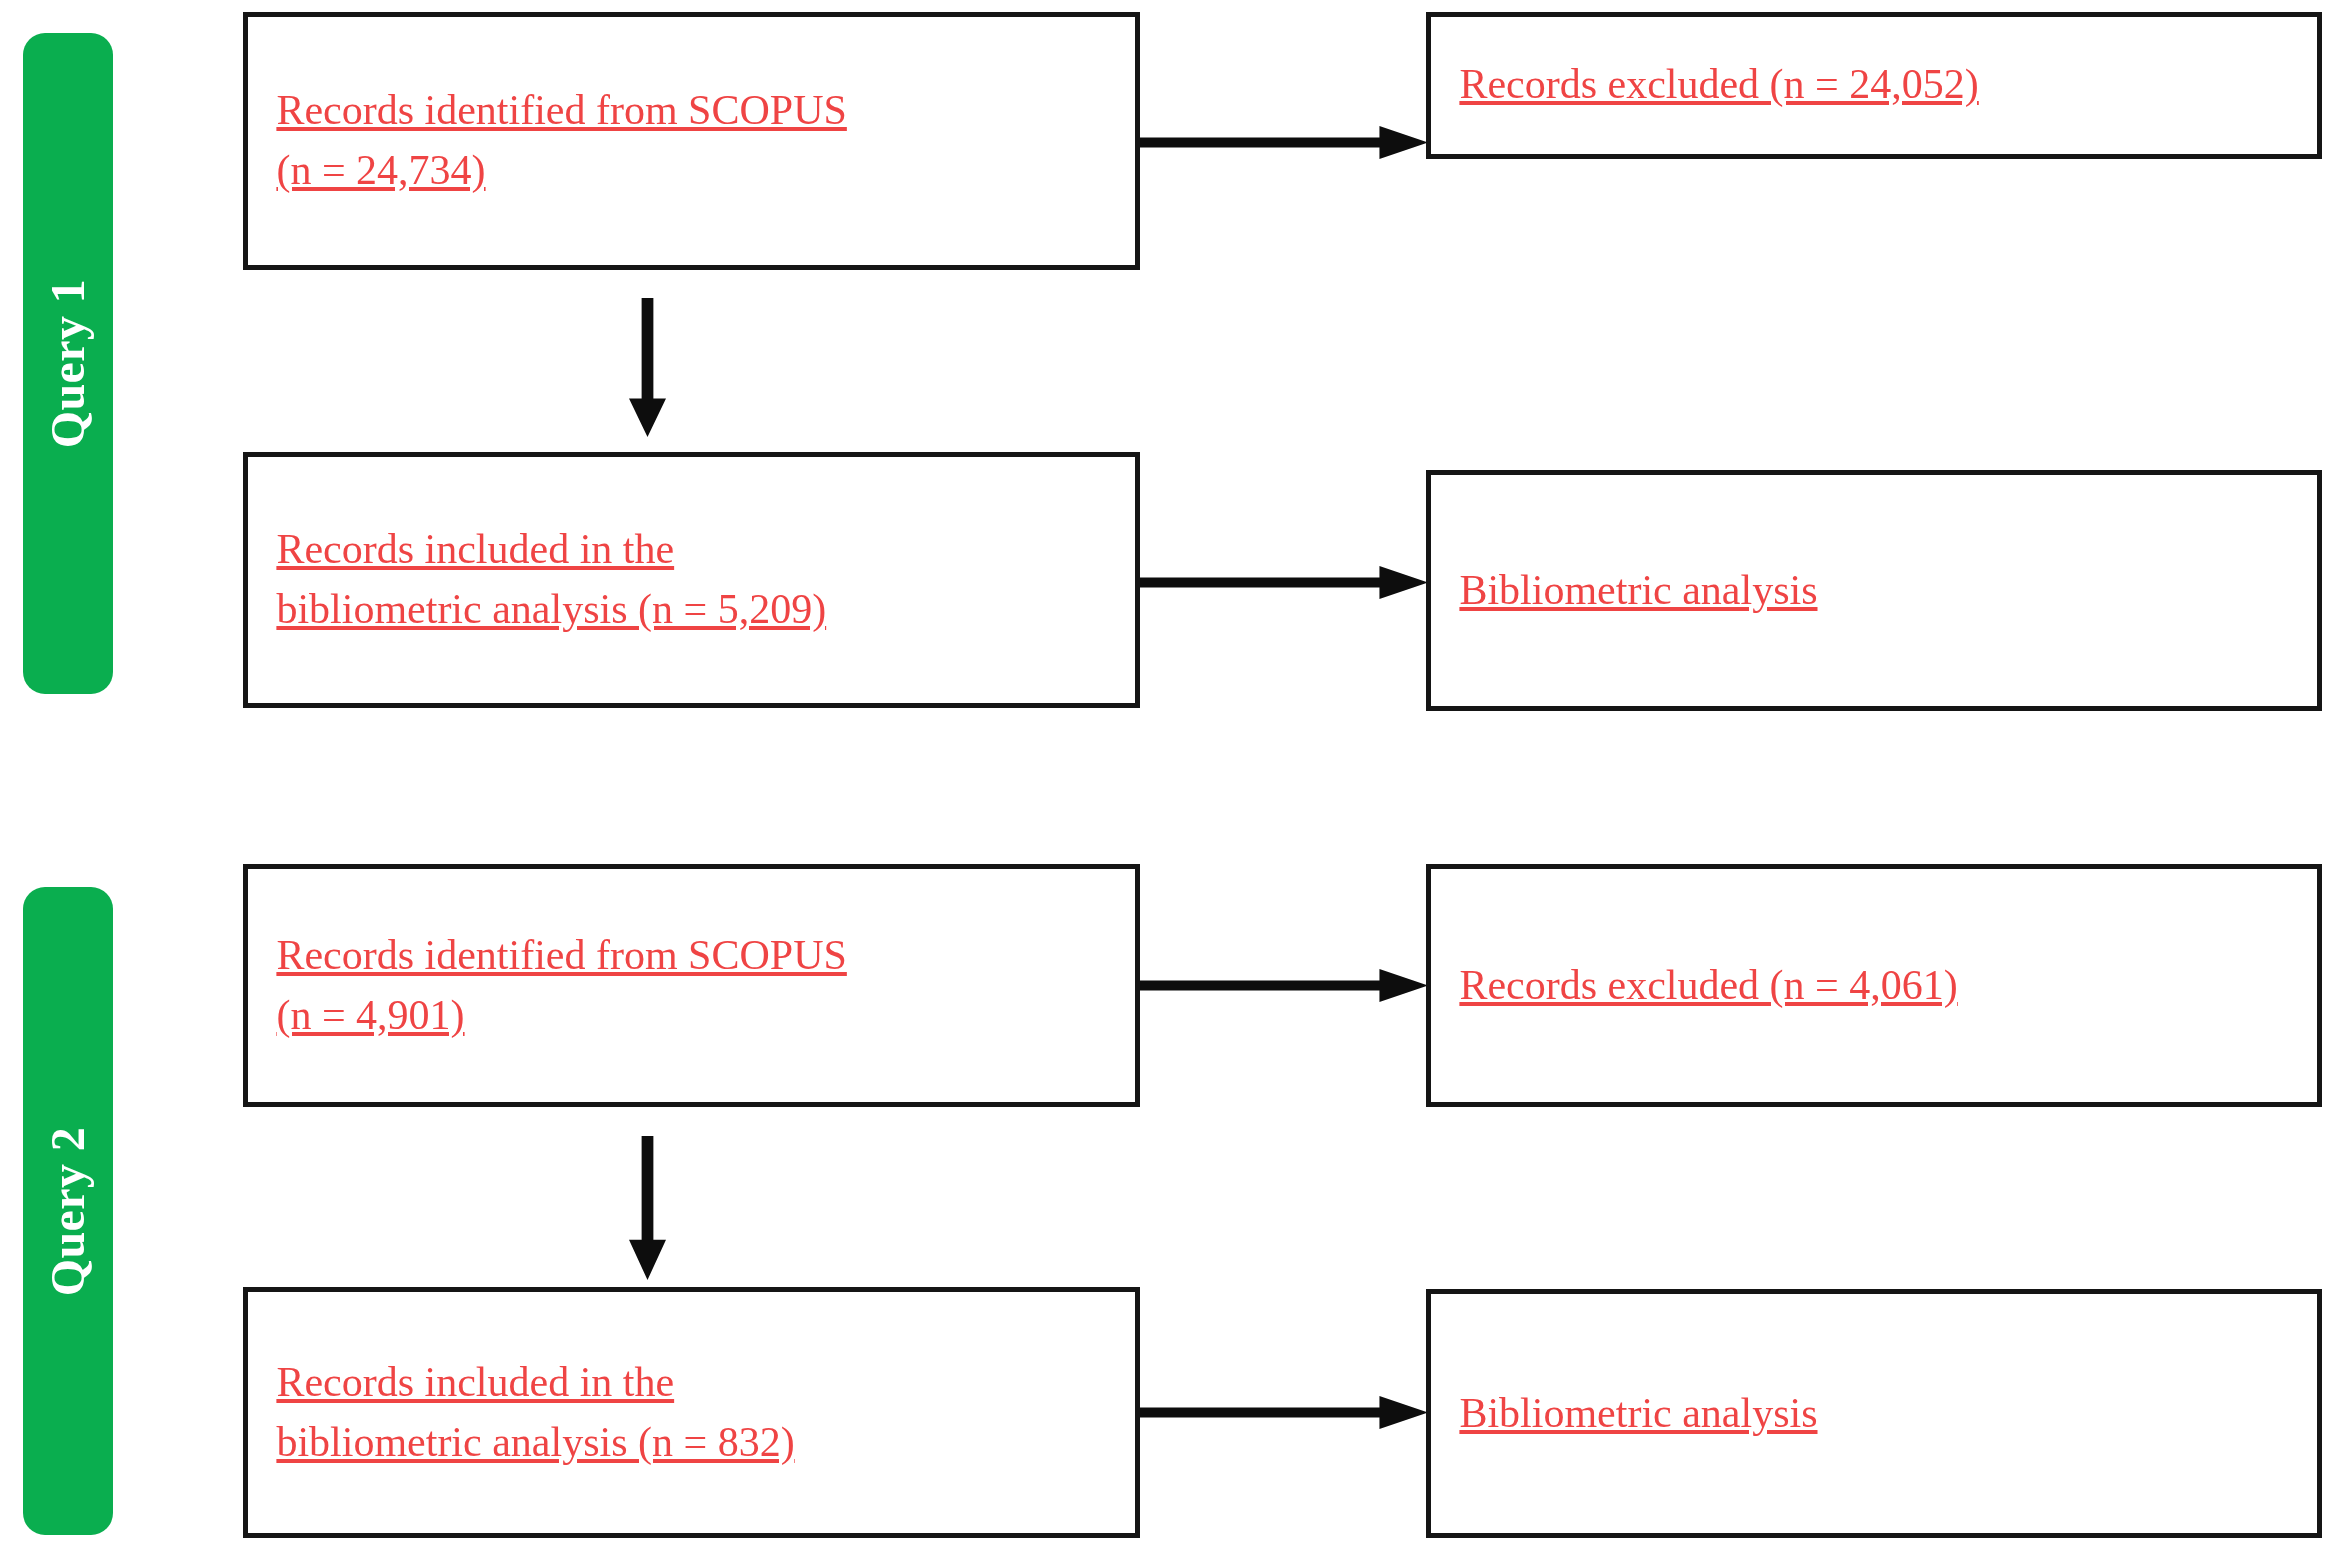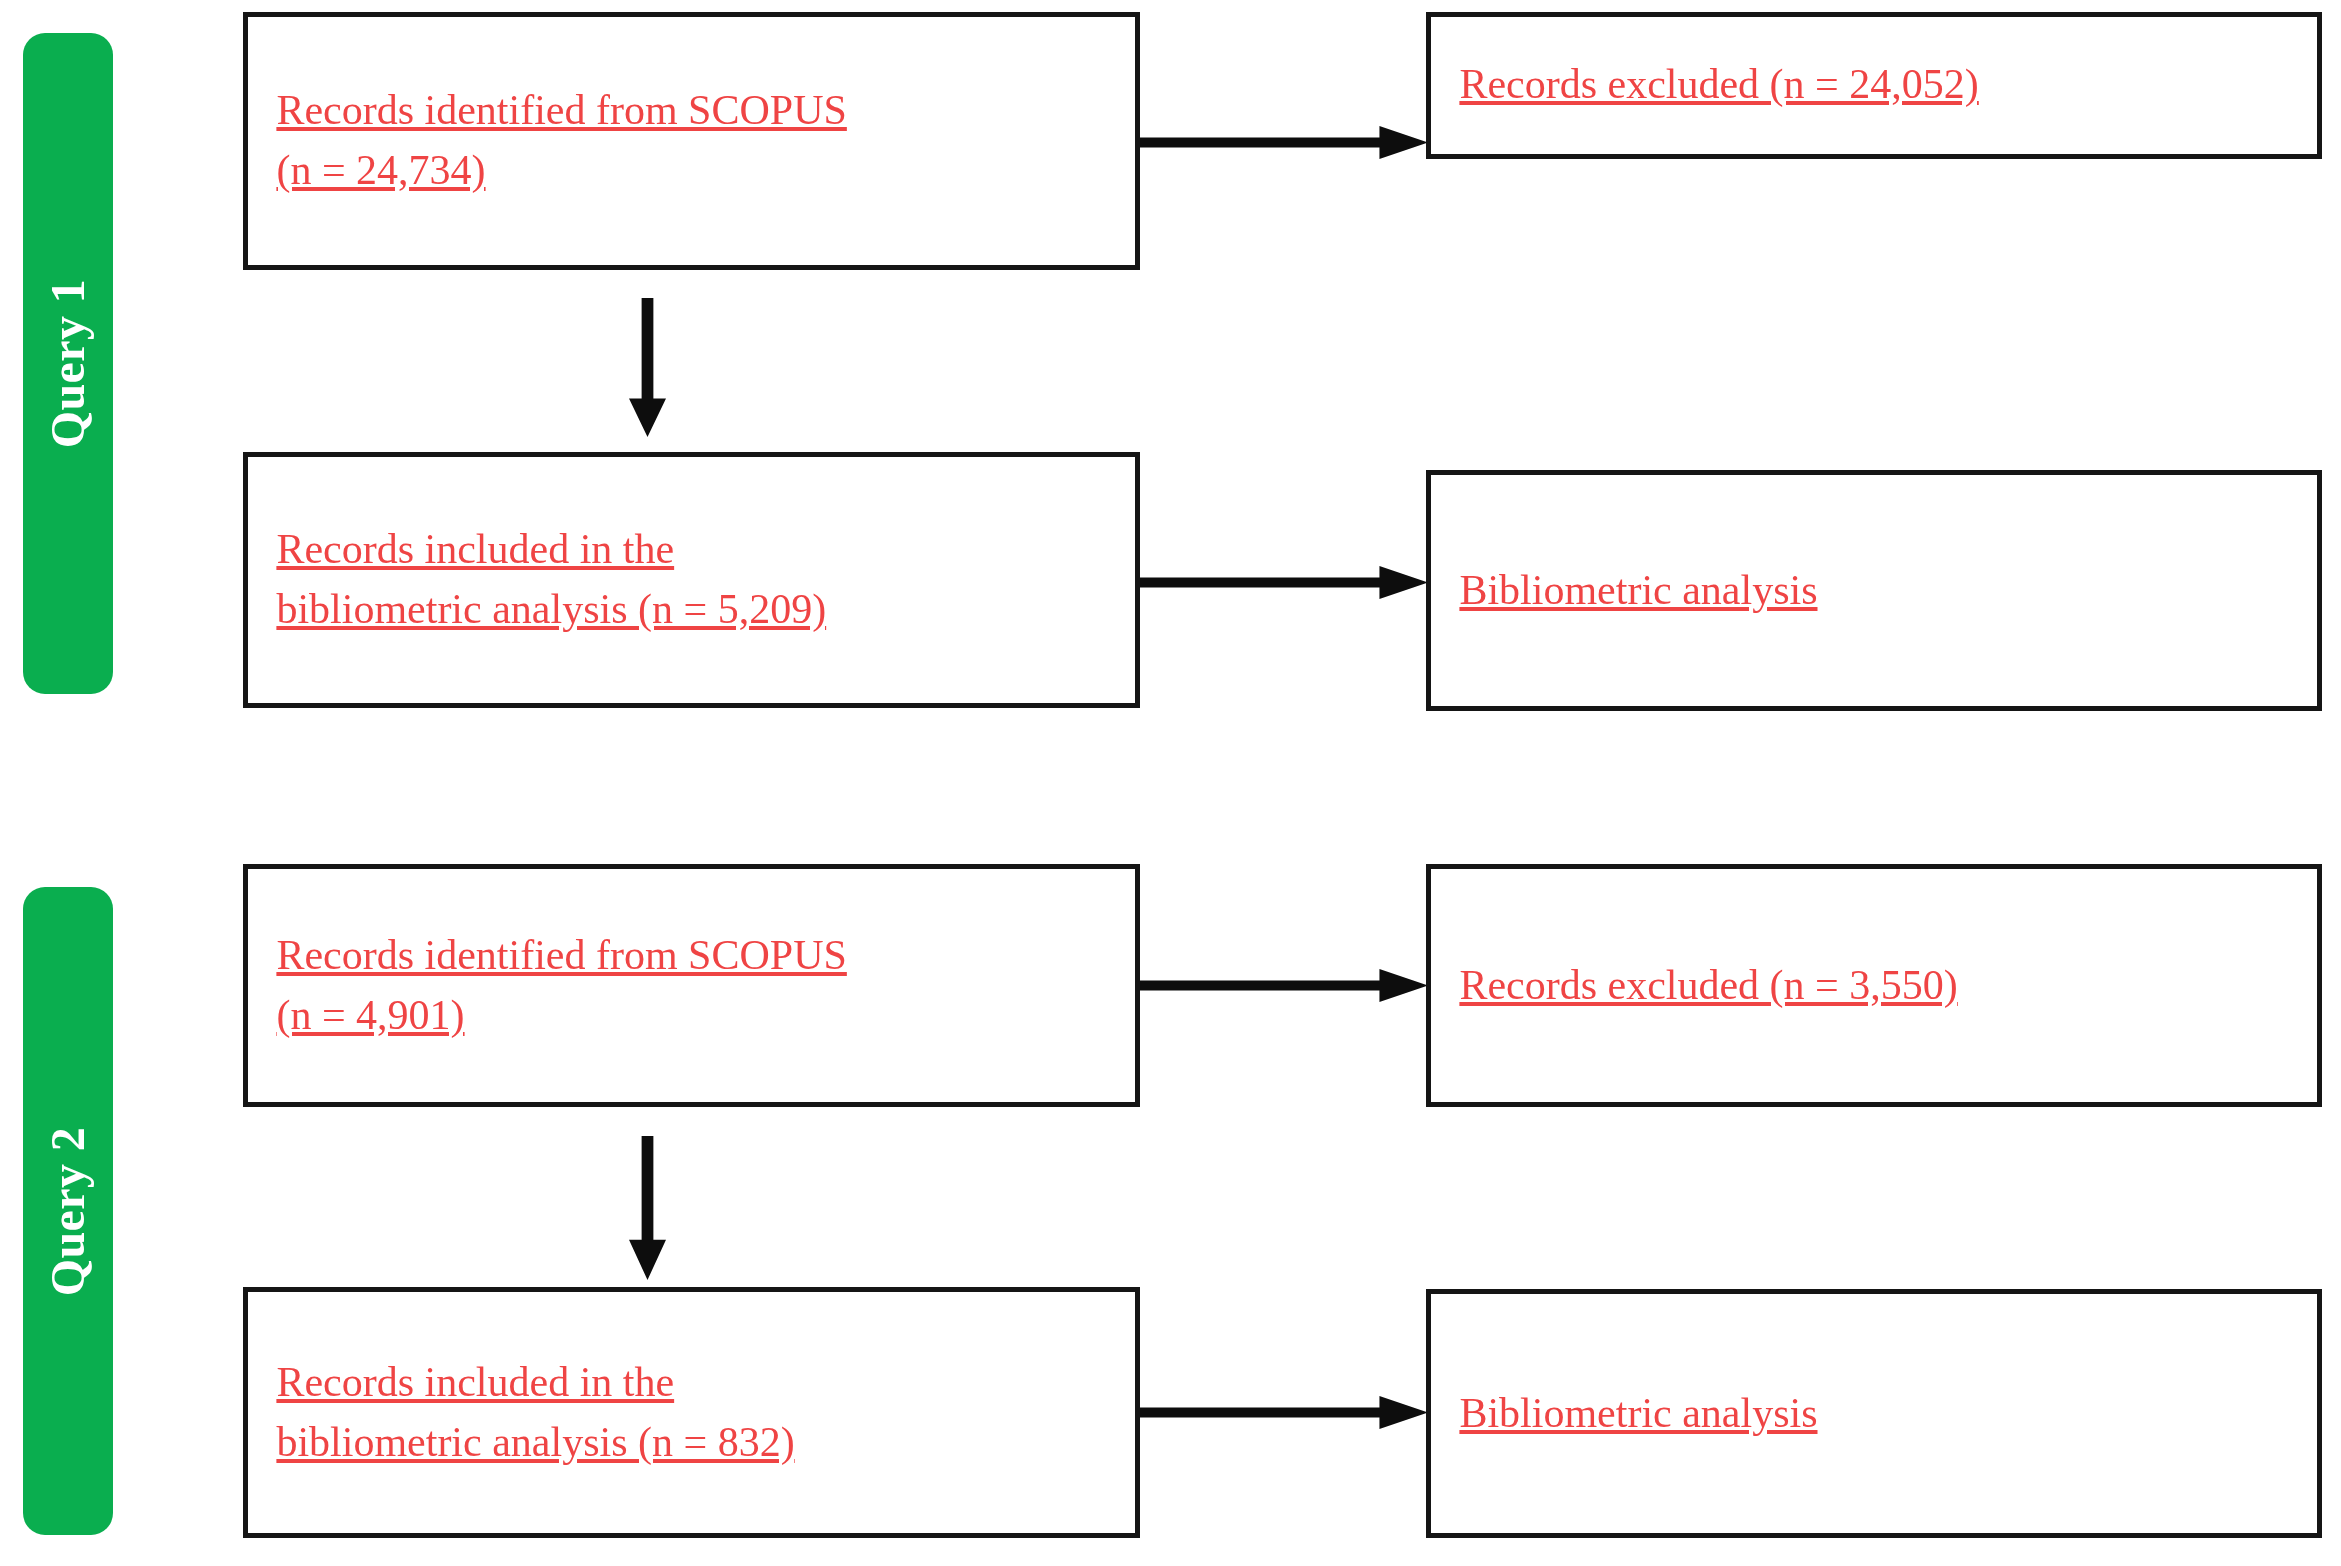--- a/index.html
+++ b/index.html
@@ -120,21 +120,21 @@
   <div class="flow-box" style="left: 243px; top: 864px; width: 897px; height: 243px; border-color: rgb(21, 21, 21);">
     <span class="flow-box-text">Records identified from SCOPUS
 (n = 4,901)</span>
   </div>
 
   <svg class="arrow-h" style="left:1140px; top:969px; width:288px;" viewBox="0 0 344 40" preserveAspectRatio="none">
     <path class="arrow-shape" d="M0 14 L286 14 L286 0 L344 20 L286 40 L286 26 L0 26 Z"></path>
   </svg>
 
   <div class="flow-box" style="left: 1426px; top: 864px; width: 896px; height: 243px; border-color: rgb(21, 21, 21);">
-    <span class="flow-box-text">Records excluded (n = 3,550)</span>
+    <span class="flow-box-text">Records excluded (n = 4,061)</span>
   </div>
 
   <svg class="arrow-v" style="left:629px; top:1136px; width:37px; height:144px;" viewBox="0 0 44 172" preserveAspectRatio="none">
     <path class="arrow-shape" d="M15 0 L29 0 L29 124 L44 124 L22 172 L0 124 L15 124 Z"></path>
   </svg>
 
   <div class="flow-box" style="left: 243px; top: 1287px; width: 897px; height: 251px; border-color: rgb(21, 21, 21);">
     <span class="flow-box-text">Records included in the
 bibliometric analysis (n = 832)</span>
   </div>

